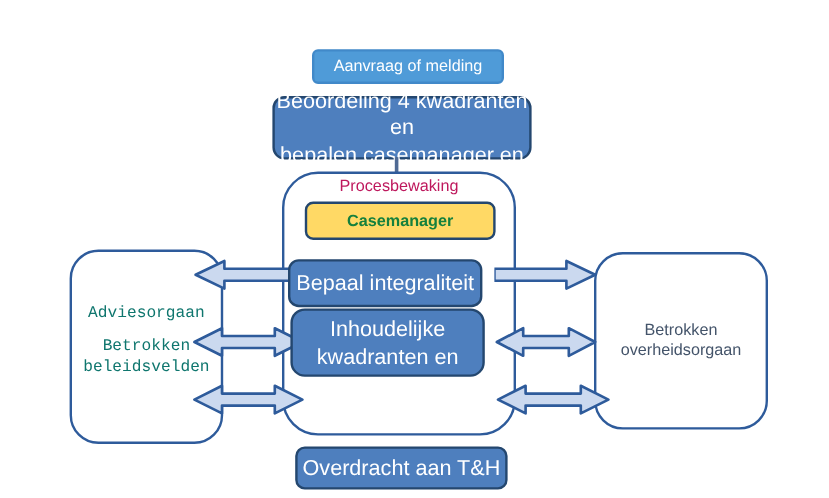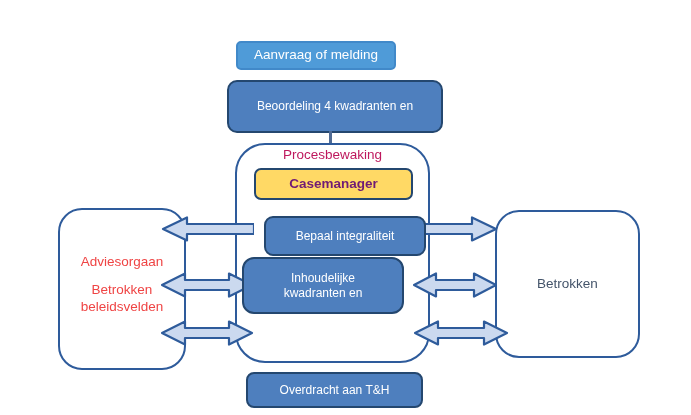--- a/index.html
+++ b/index.html
@@ -1,56 +1,58 @@
 <!DOCTYPE html>
 <html><head>
 <meta charset="utf-8">
 <style>
   html,body{margin:0;padding:0;background:#ffffff;}
   body{font-family:"Liberation Sans", sans-serif;}
   .canvas{position:relative;width:691px;height:415px;background:#ffffff;overflow:hidden;}
   .abs{position:absolute;box-sizing:border-box;}
   .node{display:flex;flex-direction:column;align-items:center;justify-content:center;
         text-align:center;line-height:1.25;}
-  .blue-node{background:#4E7FBE;border:2.5px solid #24476F;color:#ffffff;font-size:12px;}
+  .blue-node{background:#4E7FBE;border:2.5px solid #24476F;color:#ffffff;font-size:18px;}
   .top-node{background:#4F9BD8;border:2px solid #4189C9;color:#ffffff;font-size:13.5px;border-radius:5px;}
-  .yellow-node{background:#FFD965;border:2.5px solid #24476F;color:#701a75;font-weight:bold;font-size:13.5px;border-radius:7px;}
+  .yellow-node{background:#FFD965;border:2.5px solid #24476F;color:#15803d;font-weight:bold;font-size:13.5px;border-radius:7px;}
   .white-node{background:#ffffff;border:2.5px solid #2E5B9B;color:#44546A;font-size:13.5px;border-radius:24px;}
   .container-frame{background:#ffffff;border:2.5px solid #2E5B9B;border-radius:30px;z-index:1;}
   .container-label{color:#be185d;font-size:13.5px;text-align:center;z-index:2;}
   .z2{z-index:2;} .z3{z-index:3;}
   .connector{background:#4F6A94;}
-  .side-label{color:#ef4444;font-size:13.5px;text-align:center;width:100%;line-height:16.5px;}
+  .side-label{color:#0f766e;font-size:13.5px;text-align:center;width:100%;line-height:16.5px;font-family:Liberation Mono, monospace;}
   svg.arrow{display:block;}
 </style>
 </head>
 <body>
 
 <div class="canvas">
 
-  <div class="abs node top-node" style="left:236px;top:41px;width:160px;height:29px;">
+  <div class="abs node top-node" style="left:260px;top:41px;width:160px;height:29px;">
     <span>Aanvraag of melding</span>
   </div>
 
   <div class="abs node blue-node" style="left:227px;top:80px;width:216px;height:53px;border-radius:10px;">
     <span>Beoordeling 4 kwadranten en</span>
+    <span>bepalen casemanager en</span>
   </div>
 
   <div class="abs connector" style="left:329px;top:131px;width:2.5px;height:13px;"></div>
 
   <div class="abs container-frame" style="left:235px;top:143px;width:195px;height:220px;"></div>
   <div class="abs container-label" style="left:235px;top:147px;width:195px;">Procesbewaking</div>
 
   <div class="abs node white-node" style="left:58px;top:208px;width:128px;height:162px;"></div>
   <div class="abs side-label" style="left:58px;top:254px;width:128px;">Adviesorgaan</div>
   <div class="abs side-label" style="left:58px;top:282px;width:128px;">Betrokken</div>
   <div class="abs side-label" style="left:58px;top:299px;width:128px;">beleidsvelden</div>
 
   <div class="abs node white-node" style="left:495px;top:210px;width:145px;height:148px;">
     <span>Betrokken</span>
+    <span>overheidsorgaan</span>
   </div>
 
   <div class="abs z2" style="left:161px;top:215px;">
     <svg class="arrow" width="93" height="28" viewBox="0 0 93 28">
       <polygon points="2,14 26,2.5 26,9 93,9 93,19 26,19 26,25.5" fill="#CBD9EF" stroke="#2E5B9B" stroke-width="2.2" stroke-linejoin="round"></polygon>
     </svg>
   </div>
   <div class="abs z2" style="left:412px;top:215px;">
     <svg class="arrow" width="86" height="28" viewBox="0 0 86 28">
       <polygon points="84,14 60,2.5 60,9 0,9 0,19 60,19 60,25.5" fill="#CBD9EF" stroke="#2E5B9B" stroke-width="2.2" stroke-linejoin="round"></polygon>
@@ -74,21 +76,21 @@
   <div class="abs z2" style="left:413px;top:319px;">
     <svg class="arrow" width="96" height="28" viewBox="0 0 96 28">
       <polygon points="2,14 25,2.5 25,9 71,9 71,2.5 94,14 71,25.5 71,19 25,19 25,25.5" fill="#CBD9EF" stroke="#2E5B9B" stroke-width="2.2" stroke-linejoin="round"></polygon>
     </svg>
   </div>
 
   <div class="abs node yellow-node z3" style="left:254px;top:168px;width:159px;height:32px;">
     <span>Casemanager</span>
   </div>
 
-  <div class="abs node blue-node z3" style="left:264px;top:216px;width:162px;height:40px;border-radius:9px;">
+  <div class="abs node blue-node z3" style="left:240px;top:216px;width:162px;height:40px;border-radius:9px;">
     <span>Bepaal integraliteit</span>
   </div>
 
   <div class="abs node blue-node z3" style="left:242px;top:257px;width:162px;height:57px;border-radius:12px;">
     <span>Inhoudelijke</span>
     <span>kwadranten en</span>
   </div>
 
 
   <div class="abs node blue-node z2" style="left:246px;top:372px;width:177px;height:36px;border-radius:8px;text-align:center;">

